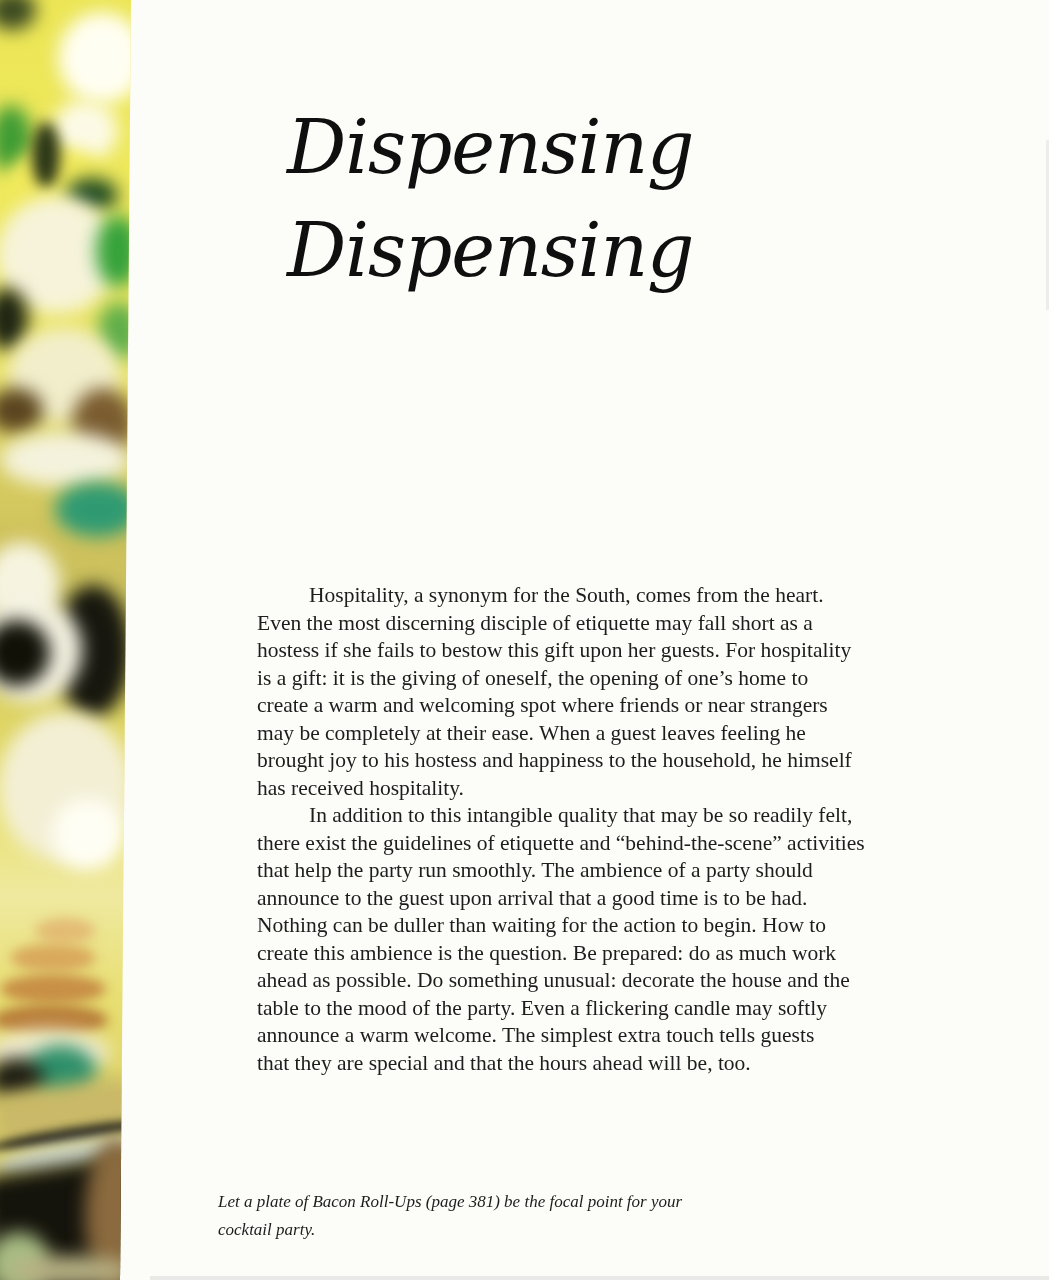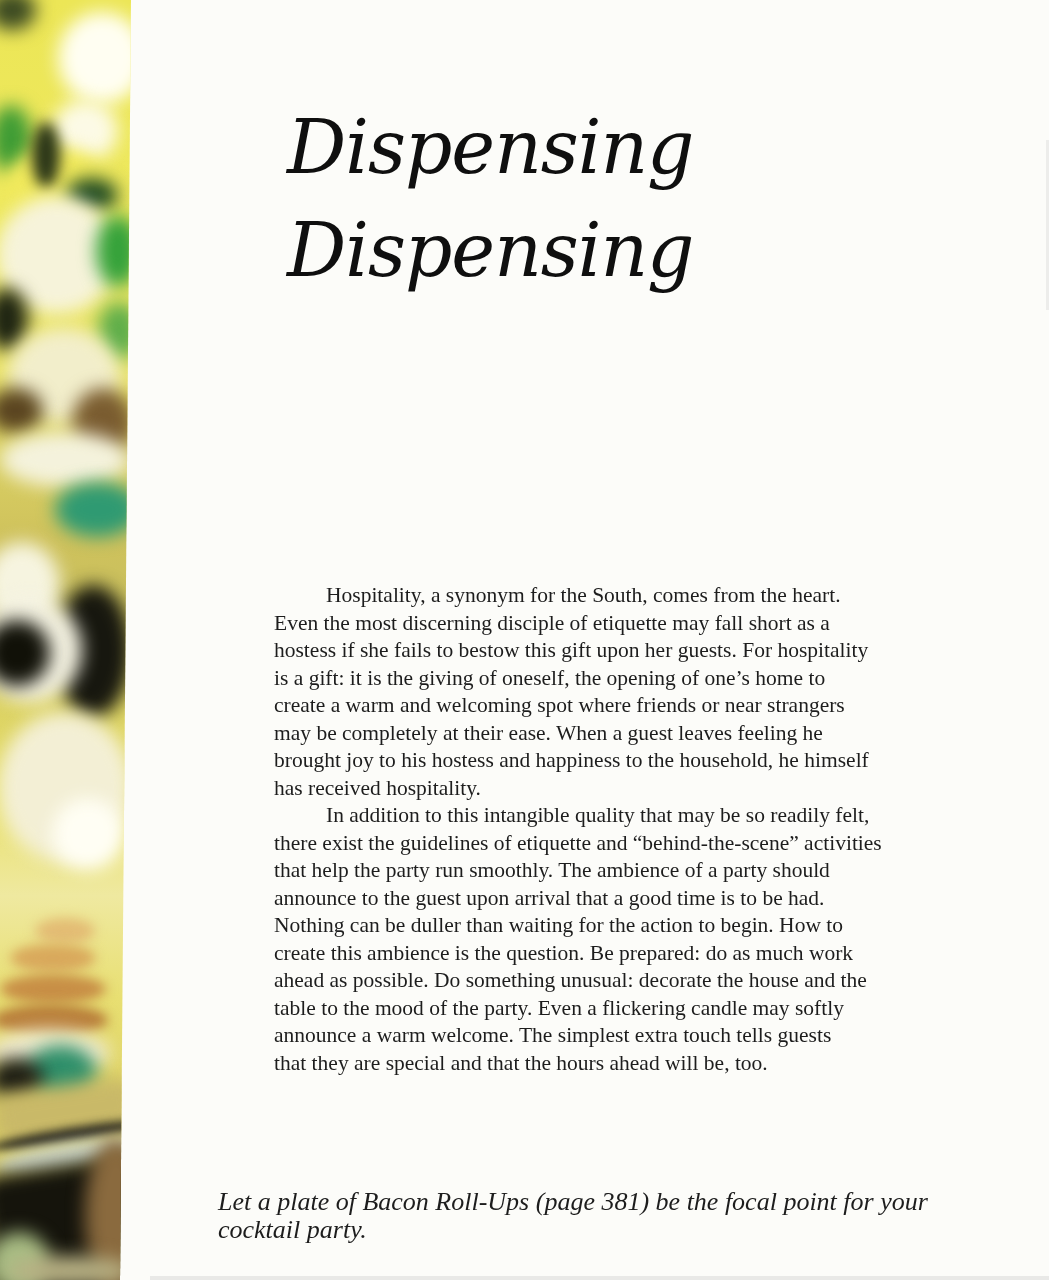--- a/index.html
+++ b/index.html
@@ -76,33 +76,33 @@
   #page-title {
     position: absolute; left: 287px; top: 96px;
     font-family: "DejaVu Serif", serif;
     font-style: italic;
     font-size: 74px;
     line-height: 103px;
     letter-spacing: -1px;
     color: #0f0f0f;
   }
   #body-text {
-    position: absolute; left: 274px; top: 582px; width: 760px;
+    position: absolute; left: 257px; top: 582px; width: 760px;
     font-size: 21.5px;
     line-height: 27.5px;
     color: #1d1d1d;
   }
   #body-text p {
     white-space: pre;
     text-indent: 52px;
   }
   #photo-caption {
     position: absolute; left: 218px; top: 1188px;
     font-style: italic;
-    font-size: 26px;
+    font-size: 17px;
     line-height: 28px;
     color: #1d1d1d;
     white-space: pre;
   }
 </style>
 </head>
 <body>
 
 <div id="photo-strip" title="Blurred left-edge photo strip: cocktail tray with a stacked plate of Bacon Roll-Ups, dark glassware and yellow-green bokeh highlights">
   <div class="blob b1"></div>

